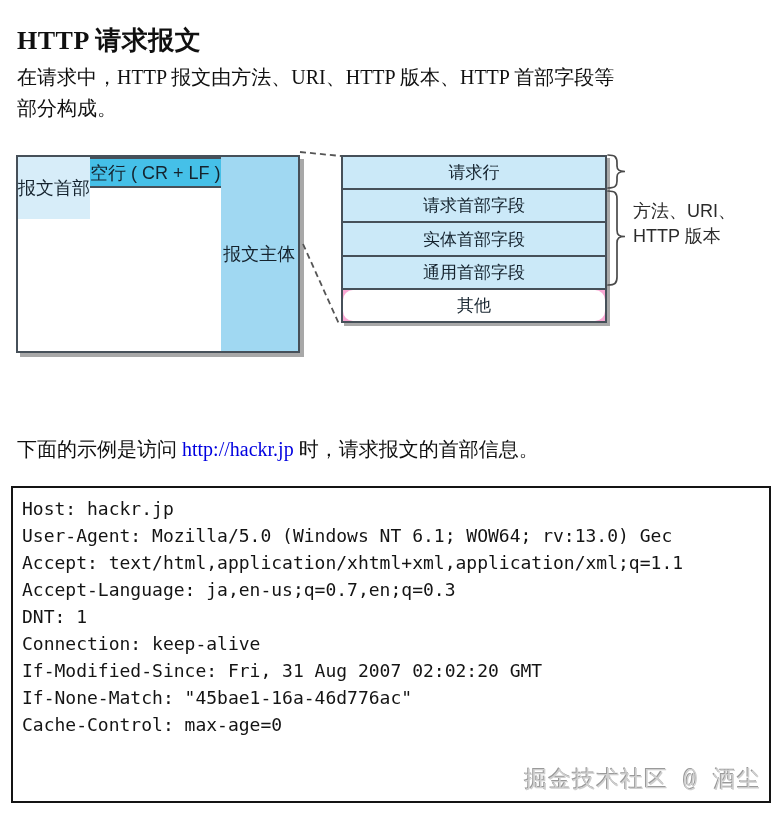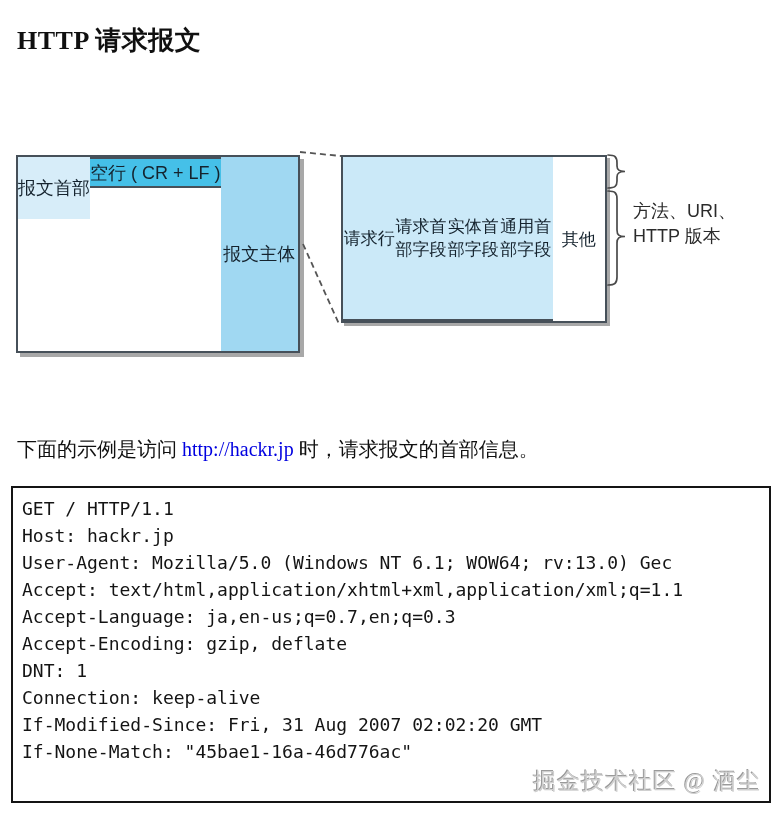--- a/index.html
+++ b/index.html
@@ -20,48 +20,52 @@
         border:2px solid var(--box-border);box-shadow:4px 4px 0 var(--box-shadow);
         display:flex;flex-direction:row;background:#fff;}
   .lbox .sec{display:flex;align-items:center;justify-content:center;font-size:18px;}
   .sec-header{height:62px;background:var(--box-header-bg);}
   .sec-blank{height:27px;background:var(--box-blankline-bg);
              border-top:2px solid var(--box-border);border-bottom:2px solid var(--box-border);text-align:center;}
   .sec-body{flex:1;background:var(--box-body-bg);}
 
   .rbox{position:absolute;left:341px;top:10px;width:262px;height:164px;
         border:2px solid var(--box-border);box-shadow:3px 3px 0 var(--box-shadow);
-        display:flex;flex-direction:row;background:#f9a8d4;}
+        display:flex;flex-direction:column;background:#f9a8d4;}
   .rrow{flex:1;display:flex;align-items:center;justify-content:center;font-size:17px;
         background:var(--right-row-bg);border-bottom:2px solid var(--box-border);}
-  .rrow:last-child{background:var(--right-row-other-bg);border-bottom:none;}
+  .rrow:last-child{background:var(--right-row-other-bg);border-bottom:none;border-radius:10px;}
 
   .overlay{position:absolute;left:0;top:0;width:784px;height:218px;pointer-events:none;}
   .blabel{position:absolute;font-size:18px;line-height:25px;color:#2b2b2b;white-space:nowrap;}
   .blabel1{left:633px;top:7px;margin-top:47px;}
   .blabel2{left:633px;top:82px;}
 
   
   .code{position:absolute;left:11px;top:486px;width:747px;height:306px;
         border:2px solid var(--code-border);padding:7px 0 0 9px;overflow:hidden;
         font-family:"DejaVu Sans Mono", monospace;font-size:18px;line-height:27px;
         color:var(--code-text);}
   .code .ln{white-space:pre;height:27px;overflow:hidden;}
   .watermark{position:absolute;right:8px;bottom:6px;
-             font-family:Liberation Serif, serif;font-size:23px;letter-spacing:1px;
+             font-family:Liberation Mono, monospace;font-size:23px;letter-spacing:1px;
              color:var(--watermark-gray);
              text-shadow:-1px -1px 0 #9a9a9a, 1px 1px 0 #ffffff;}
 </style>
 </head>
 <body>
 
 <div class="page">
 
   <h1 class="title">HTTP 请求报文</h1>
 
+  <div class="intro">
+    <div>在请求中，HTTP 报文由方法、URI、HTTP 版本、HTTP 首部字段等</div>
+    <div>部分构成。</div>
+  </div>
 
   <div class="diagram">
 
     <div class="lbox">
       <div class="sec sec-header">报文首部</div>
       <div class="sec sec-blank">空行 ( CR + LF )</div>
       <div class="sec sec-body">报文主体</div>
     </div>
 
     <div class="rbox">
@@ -84,26 +88,25 @@
       <div>HTTP 版本</div>
     </div>
   </div>
 
 
   <div class="example">
     <span>下面的示例是访问 </span><a>http://hackr.jp</a><span> 时，请求报文的首部信息。</span>
   </div>
 
   <div class="code">
-    <div class="ln">GET / HTTP/1.1</div>
     <div class="ln">Host: hackr.jp</div>
     <div class="ln">User-Agent: Mozilla/5.0 (Windows NT 6.1; WOW64; rv:13.0) Gec</div>
     <div class="ln">Accept: text/html,application/xhtml+xml,application/xml;q=1.1</div>
     <div class="ln">Accept-Language: ja,en-us;q=0.7,en;q=0.3</div>
-    <div class="ln">Accept-Encoding: gzip, deflate</div>
     <div class="ln">DNT: 1</div>
     <div class="ln">Connection: keep-alive</div>
     <div class="ln">If-Modified-Since: Fri, 31 Aug 2007 02:02:20 GMT</div>
     <div class="ln">If-None-Match: "45bae1-16a-46d776ac"</div>
+    <div class="ln">Cache-Control: max-age=0</div>
     <div class="watermark">掘金技术社区 @ 酒尘</div>
   </div>
 
 </div>
 
 </body></html>

